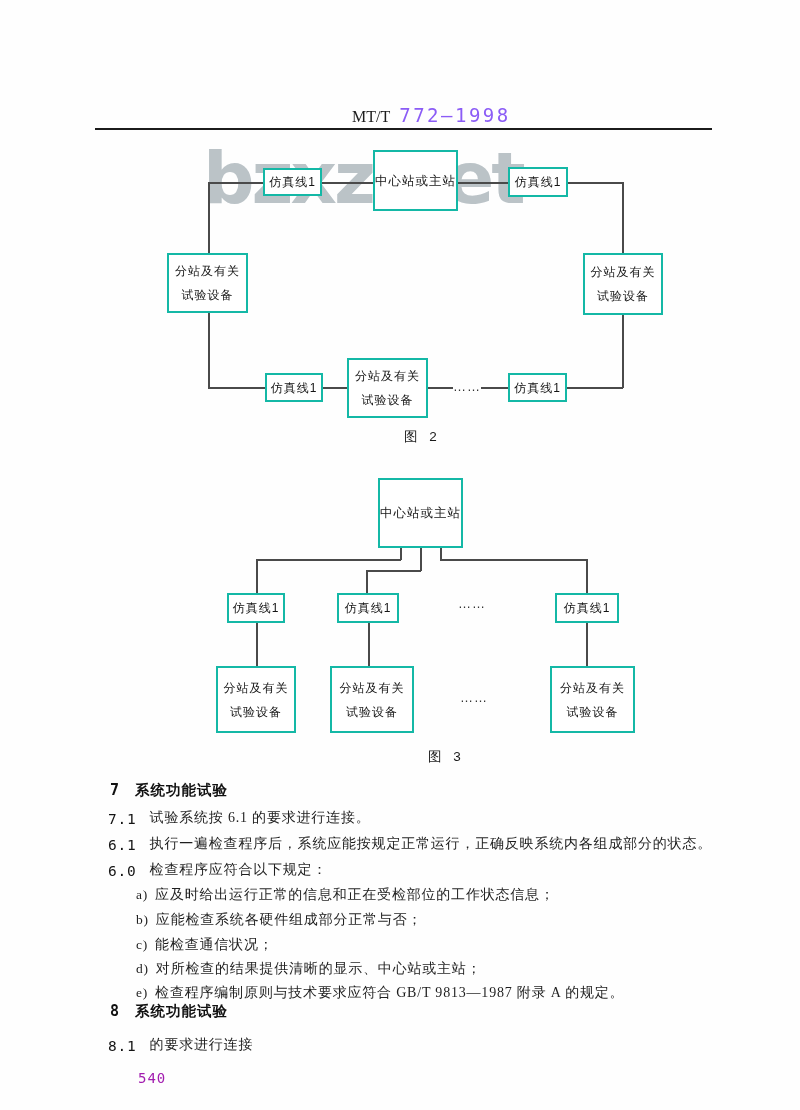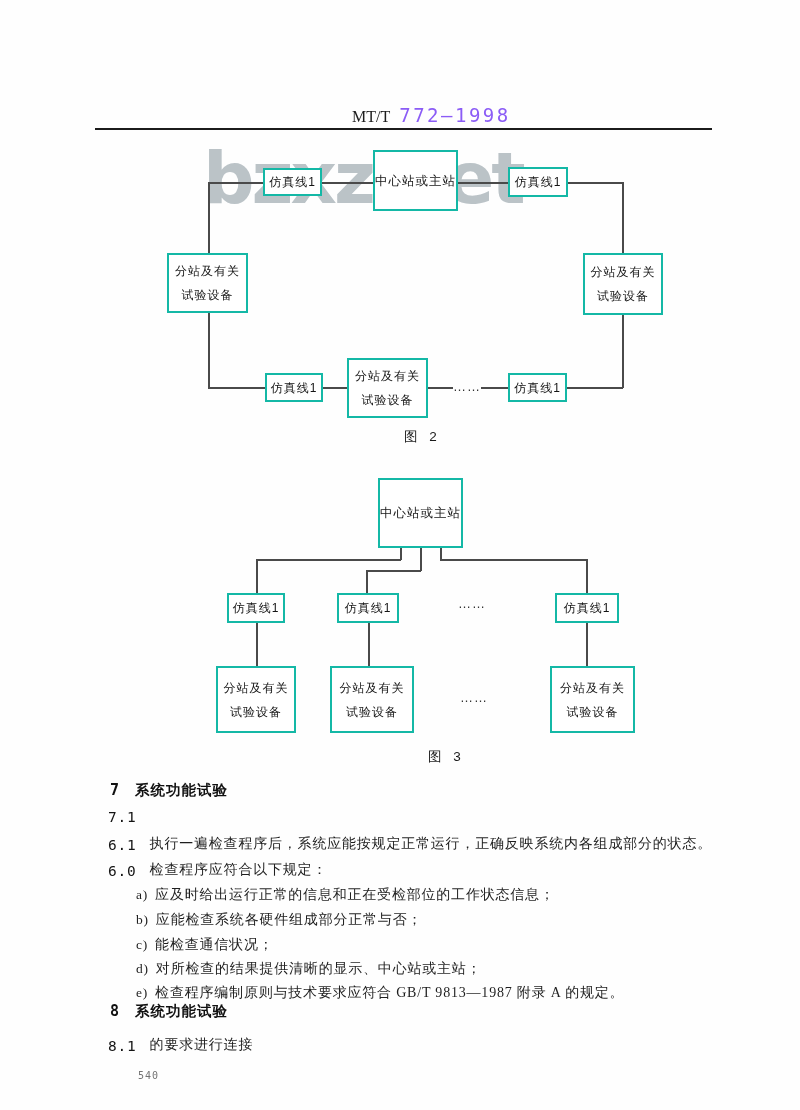--- a/index.html
+++ b/index.html
@@ -48,21 +48,21 @@
   .clause-head { position:absolute; display:flex; gap:15px; align-items:baseline; z-index:2;
     font-family:"Liberation Sans","DejaVu Sans",sans-serif; font-weight:bold; font-size:14.5px; letter-spacing:1px; color:#111; }
   .clause-head .num { font-family:"DejaVu Sans Mono",monospace; font-weight:bold; font-size:15px; }
   .clause-p { position:absolute; display:flex; gap:13px; align-items:flex-end; z-index:2;
     font-size:14px; letter-spacing:.8px; color:#1e1e1e; white-space:nowrap; }
   .clause-p .num { font-family:"DejaVu Sans Mono",monospace; font-size:14.5px; color:#141414; }
   .list-item { position:absolute; display:flex; gap:7px; align-items:baseline; z-index:2;
     font-size:14px; letter-spacing:.8px; color:#1e1e1e; white-space:nowrap; }
   .list-item .lbl { font-family:"Liberation Serif",serif; font-size:13.5px; }
   .page-num { position:absolute; left:138px; top:1070px; z-index:2;
-    font-family:"DejaVu Sans Mono",monospace; font-size:10px; color:#737373; letter-spacing:1px; }
+    font-family:"DejaVu Sans Mono",monospace; font-size:14px; color:#a21caf; letter-spacing:1px; }
 </style>
 </head>
 <body>
 
 <div class="abs std-header">
   <span>MT/T</span>
   <span class="std-number">772—1998</span>
 </div>
 <div class="abs header-rule"></div>
 
@@ -165,20 +165,21 @@
   <div class="fig-caption" style="left:428px;top:748px;">图 3</div>
 </div>
 
 <div class="clause-head" style="left:110px;top:781px;">
   <span class="num">7</span>
   <span>系统功能试验</span>
 </div>
 
 <div class="clause-p" style="left:108px;top:809px;">
   <span class="num">7.1</span>
+  <span>试验系统按 6.1 的要求进行连接。</span>
 </div>
 
 <div class="clause-p" style="left:108px;top:835px;">
   <span class="num">6.1</span>
   <span>执行一遍检查程序后，系统应能按规定正常运行，正确反映系统内各组成部分的状态。</span>
 </div>
 
 <div class="clause-p" style="left:108px;top:861px;">
   <span class="num">6.0</span>
   <span>检查程序应符合以下规定：</span>

